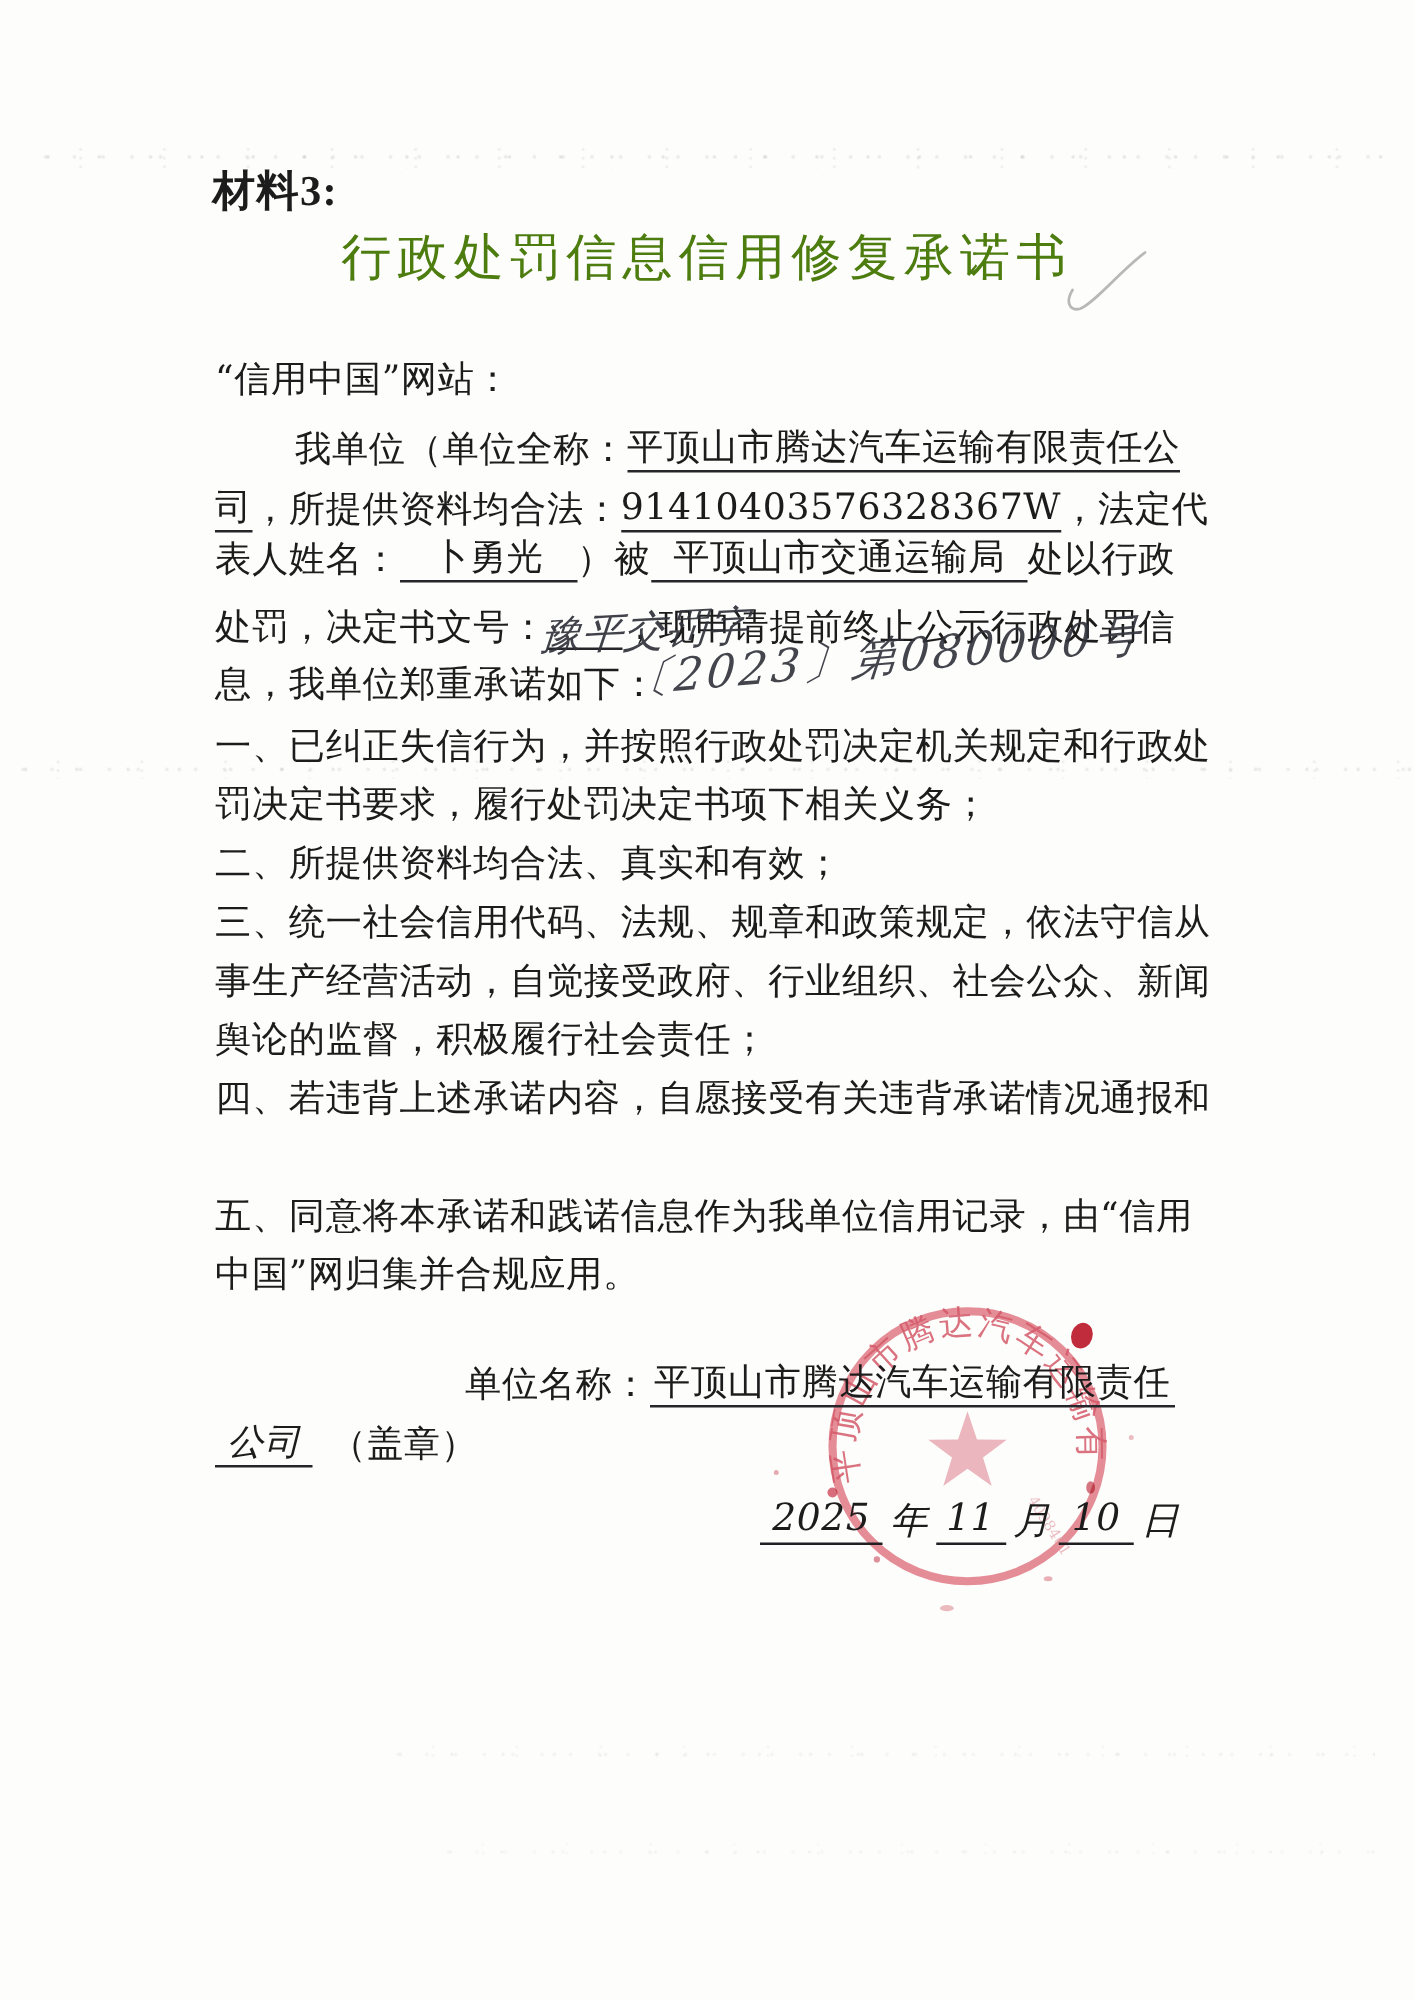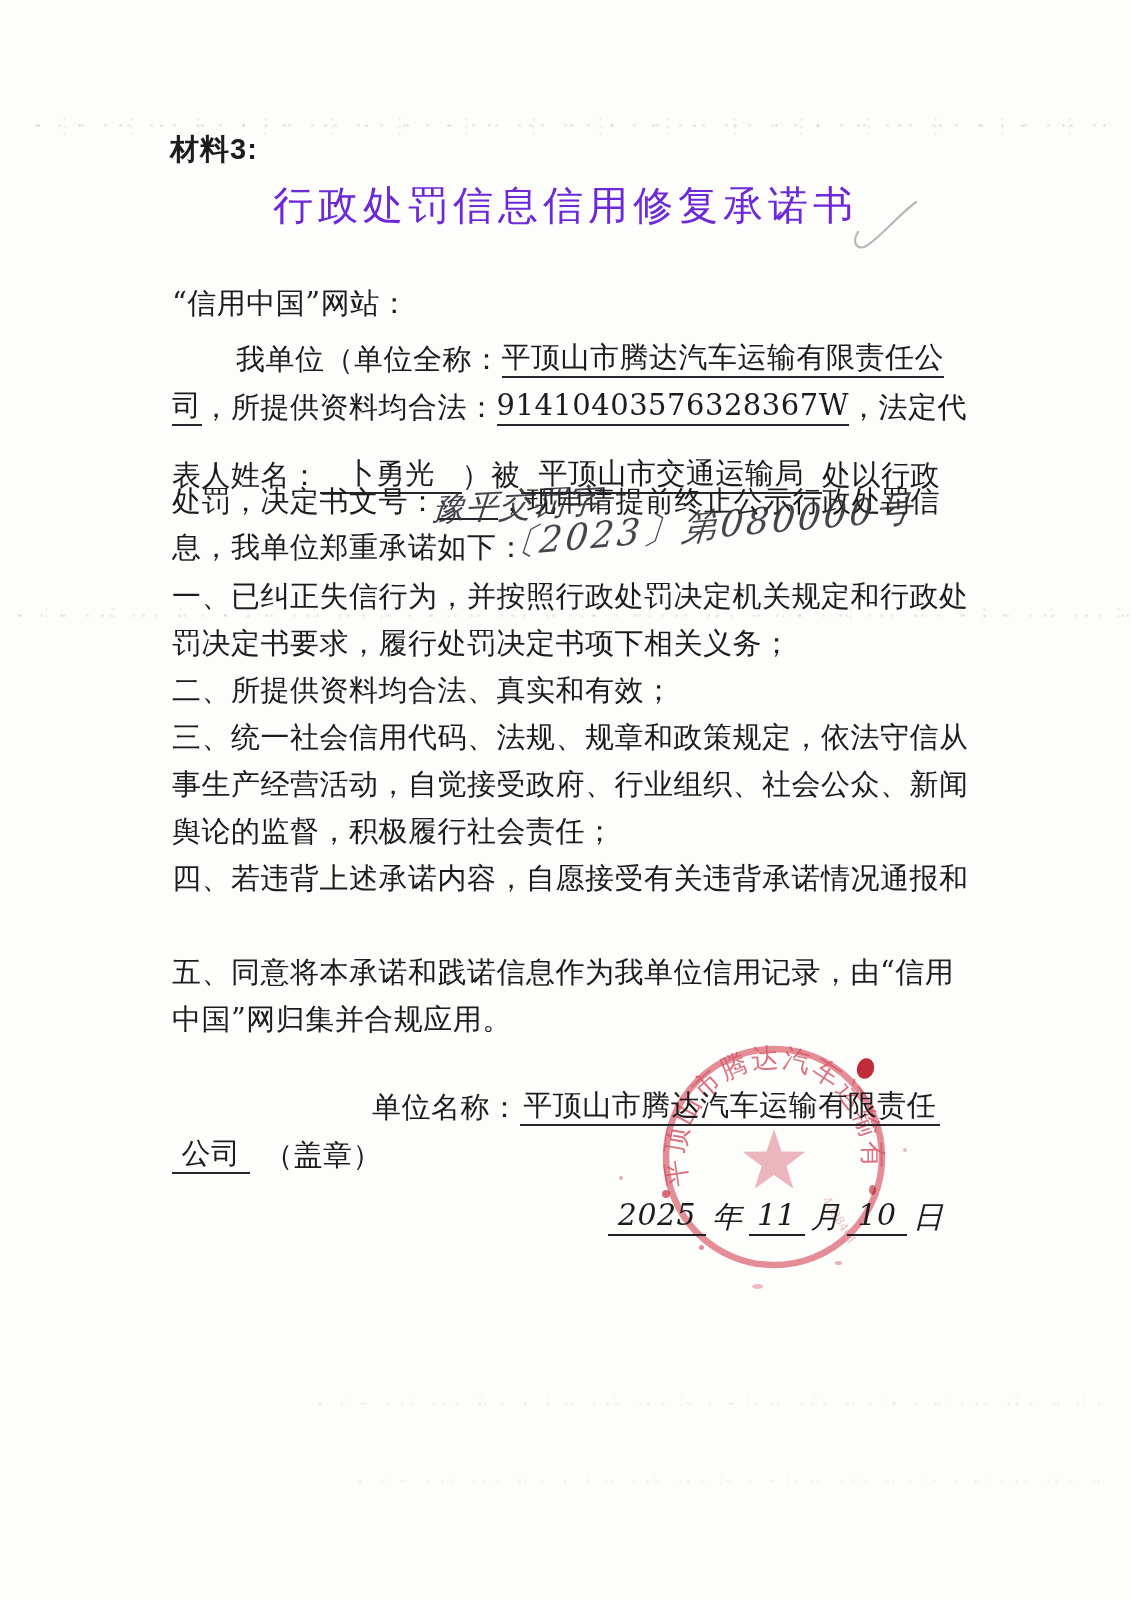--- a/index.html
+++ b/index.html
@@ -18,26 +18,26 @@
   }
   .seg { display:inline-block; }
   .ul {
     border-bottom:2px solid #26262a; text-align:center;
     display:inline-block;
   }
   .fill { flex:1 1 auto; }
 
   .material-label {
     position:absolute; left:170px; top:130px;
-    font-family:Liberation Sans, sans-serif;
-    font-size:29px; font-weight:600; letter-spacing:1px;
+    font-family:Liberation Serif, serif;
+    font-size:34px; font-weight:600; letter-spacing:1px;
   }
   .doc-title {
     position:absolute; left:0; right:0; top:178px; text-align:center;
-    font-size:40px; letter-spacing:5px; font-weight:500; color:#6d28d9;
+    font-size:40px; letter-spacing:5px; font-weight:500; color:#4d7c0f;
   }
   .salutation { top:284px; left:172px; }
 
   
   .hand {
     font-style:italic; color:#30323a;
     font-family:"DejaVu Serif","Liberation Serif",serif;
   }
   .hand1 {
     position:absolute; left:-6px; top:-32px; font-size:33px;
@@ -115,21 +115,21 @@
     <span class="ul fill">平顶山市腾达汽车运输有限责任公</span>
   </div>
 
   <div class="line" style="top:386px; left:172px; width:768px;">
     <span class="ul" style="width:66px;">司</span>
     <span class="seg">，所提供资料均合法：</span>
     <span class="ul fill">91410403576328367W</span>
     <span class="seg">，法定代</span>
   </div>
 
-  <div class="line" style="top:454px; left:172px; width:768px;">
+  <div class="line" style="top:426px; left:172px; width:768px;">
     <span class="seg">表人姓名：</span>
     <span class="ul" style="width:142px;">卜勇光</span>
     <span class="seg">）被</span>
     <span class="ul fill">平顶山市交通运输局</span>
     <span class="seg">处以行政</span>
   </div>
 
   <div class="line" style="top:482px; left:172px; width:768px;">
     <span class="seg">处罚，决定书文号：</span>
     <span class="ul" style="width:112px; position:relative;"><span class="hand hand1">豫平交罚字</span></span>
@@ -171,21 +171,21 @@
   <div class="speck s5"></div>
   <div class="speck s6"></div>
   <div class="speck s7"></div>
   <div class="speck s8"></div>
 
   <div class="line sign1" style="z-index:2;">
     <span class="seg">单位名称：</span>
     <span class="ul fill">平顶山市腾达汽车运输有限责任</span>
   </div>
   <div class="line sign2" style="z-index:2;">
-    <span class="ul" style="width:78px;">公司</span>
+    <span class="ul" style="width:78px;font-style:italic;">公司</span>
     <span class="seg" style="margin-left:14px;">（盖章）</span>
   </div>
 
   <div class="line dateline" style="z-index:2;">
     <span class="ul" style="width:98px;">2025</span>
     <span class="seg dlbl">年</span>
     <span class="ul" style="width:56px;">11</span>
     <span class="seg dlbl">月</span>
     <span class="ul" style="width:60px;">10</span>
     <span class="seg dlbl">日</span>

